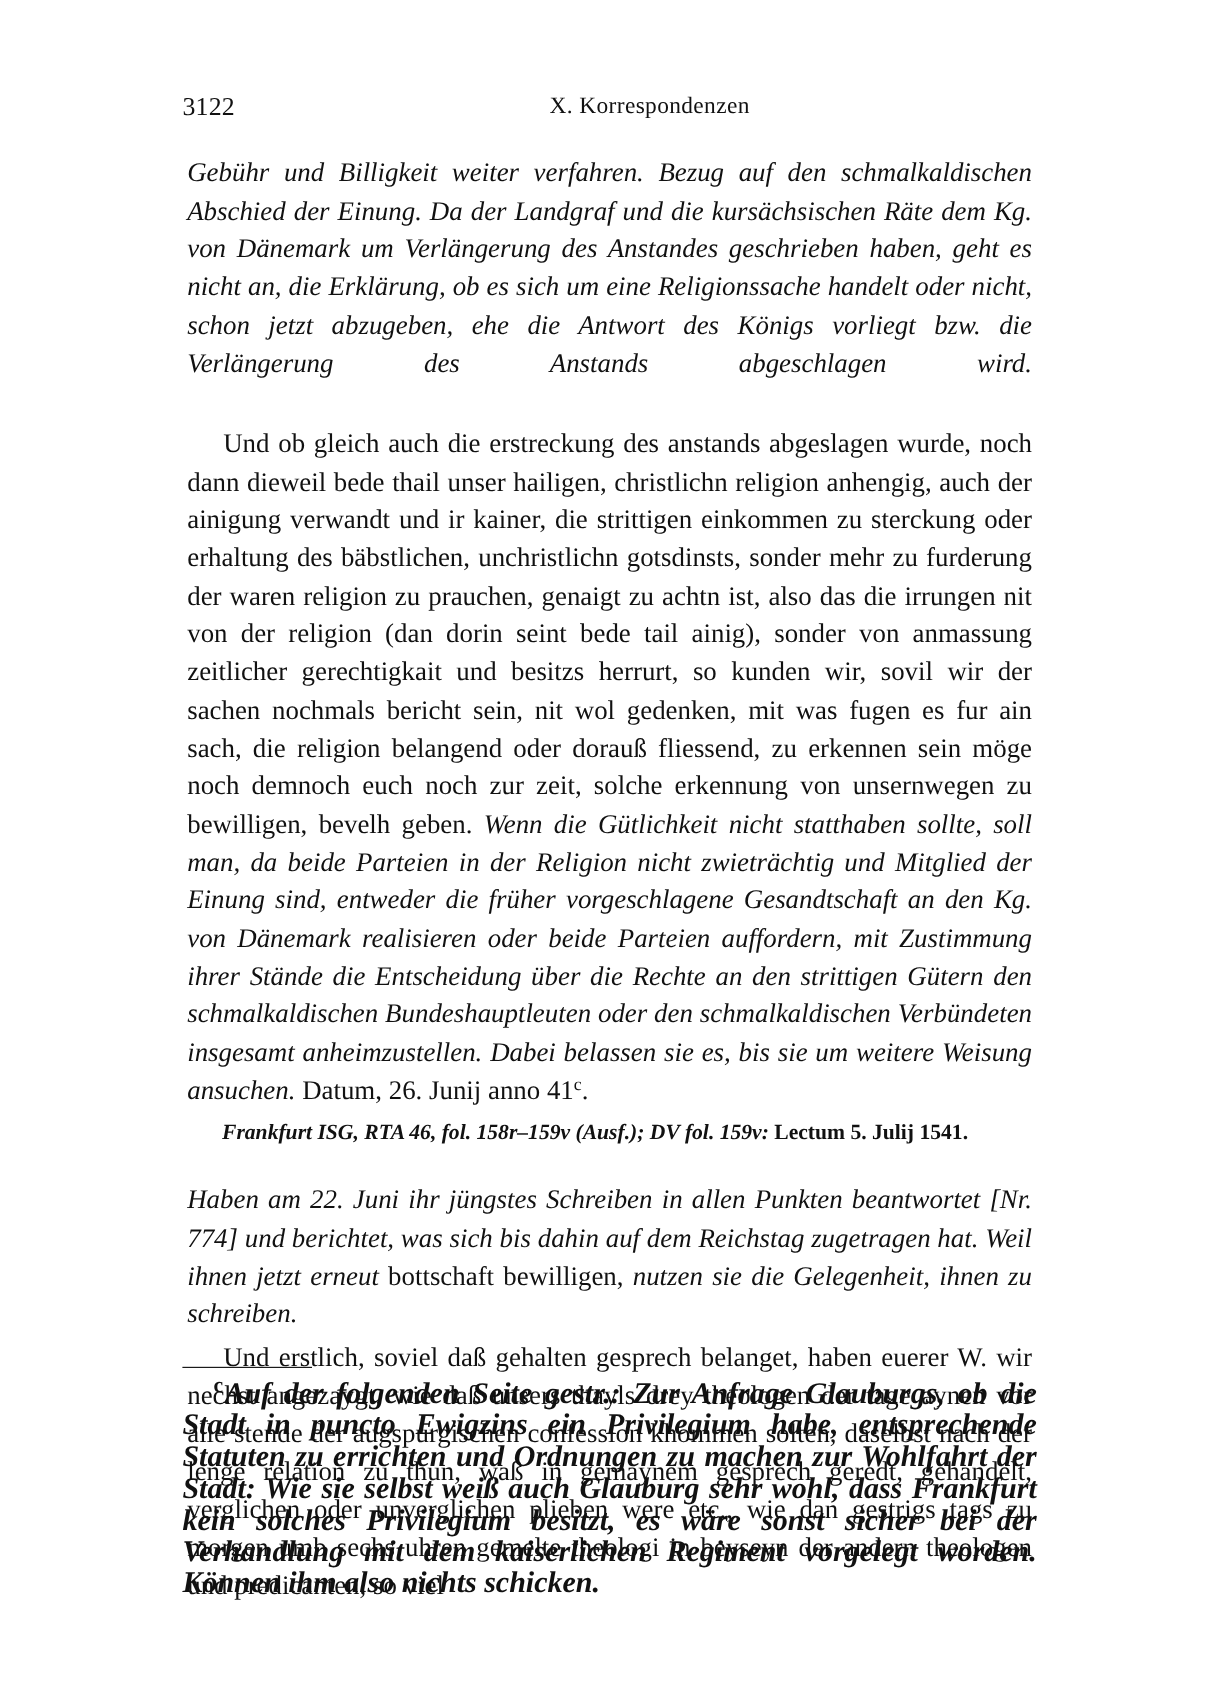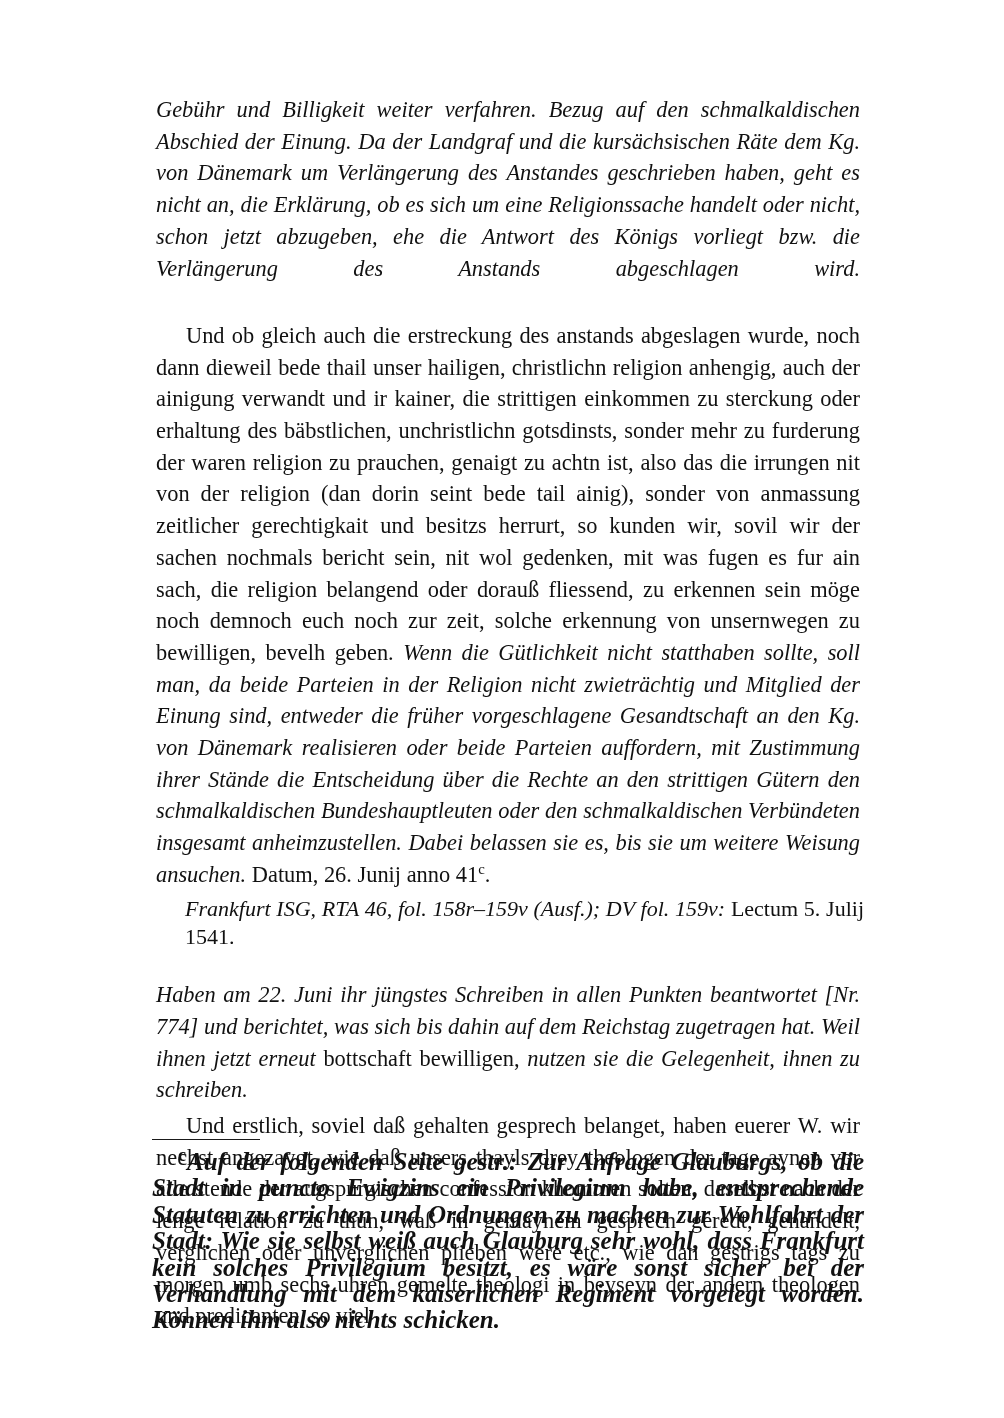--- a/index.html
+++ b/index.html
@@ -89,23 +89,24 @@
     font-weight: bold;
   }
   .doc-title {
     margin-left: 63px;
     font-weight: bold;
   }
 
   
   .source {
     margin-left: 33px;
-    font-size: 22px;
+    font-size: 18px;
     line-height: 28.8px;
     text-align: justify;
+    font-weight: bold;
   }
   .source p { margin: 0; }
   .source p::after {
     content: "";
     display: inline-block;
     width: 100%;
   }
   .source p.nostretch::after { display: none; }
 
   
@@ -141,20 +142,24 @@
     line-height: 0;
     font-style: normal;
     margin-right: 1px;
   }
 </style>
 </head>
 <body>
 
 <div class="page">
 
+  <div class="runhead">
+    <span class="folio">3122</span>
+    <span class="runtitle">X. Korrespondenzen</span>
+  </div>
 
   <div class="block italic first">
     <p class="noindent">Gebühr und Billigkeit weiter verfahren. Bezug auf den schmalkaldischen Abschied der Einung. Da der Landgraf und die kursächsischen Räte dem Kg. von Dänemark um Verlängerung des Anstandes geschrieben haben, geht es nicht an, die Erklärung, ob es sich um eine Religionssache handelt oder nicht, schon jetzt abzugeben, ehe die Antwort des Königs vorliegt bzw. die Verlängerung des Anstands abgeschlagen wird.</p>
   </div>
 
   <div class="block">
     <p class="indent nostretch"><span>Und ob gleich auch die erstreckung des anstands abgeslagen wurde, noch dann dieweil bede thail unser hailigen, christlichn religion anhengig, auch der ainigung verwandt und ir kainer, die strittigen einkommen zu sterckung oder erhaltung des bäbstlichen, unchristlichn gotsdinsts, sonder mehr zu furderung der waren religion zu prauchen, genaigt zu achtn ist, also das die irrungen nit von der religion (dan dorin seint bede tail ainig), sonder von anmassung zeitlicher gerechtigkait und besitzs herrurt, so kunden wir, sovil wir der sachen nochmals bericht sein, nit wol gedenken, mit was fugen es fur ain sach, die religion belangend oder dorauß fliessend, zu erkennen sein möge noch demnoch euch noch zur zeit, solche erkennung von unsernwegen zu bewilligen, bevelh geben.</span><span class="ital"> <span>Wenn die Gütlichkeit nicht statthaben sollte, soll man, da beide Parteien in der Religion nicht zwieträchtig und Mitglied der Einung sind, entweder die früher vorgeschlagene Gesandtschaft an den Kg. von Dänemark realisieren oder beide Parteien auffordern, mit Zustimmung ihrer Stände die Entscheidung über die Rechte an den strittigen Gütern den schmalkaldischen Bundeshauptleuten oder den schmalkaldischen Verbündeten insgesamt anheimzustellen. Dabei belassen sie es, bis sie um weitere Weisung ansuchen.</span></span><span> <span>Datum, 26. Junij anno 41</span><sup class="note">c</sup><span>.</span></span></p>
   </div>
 
 

